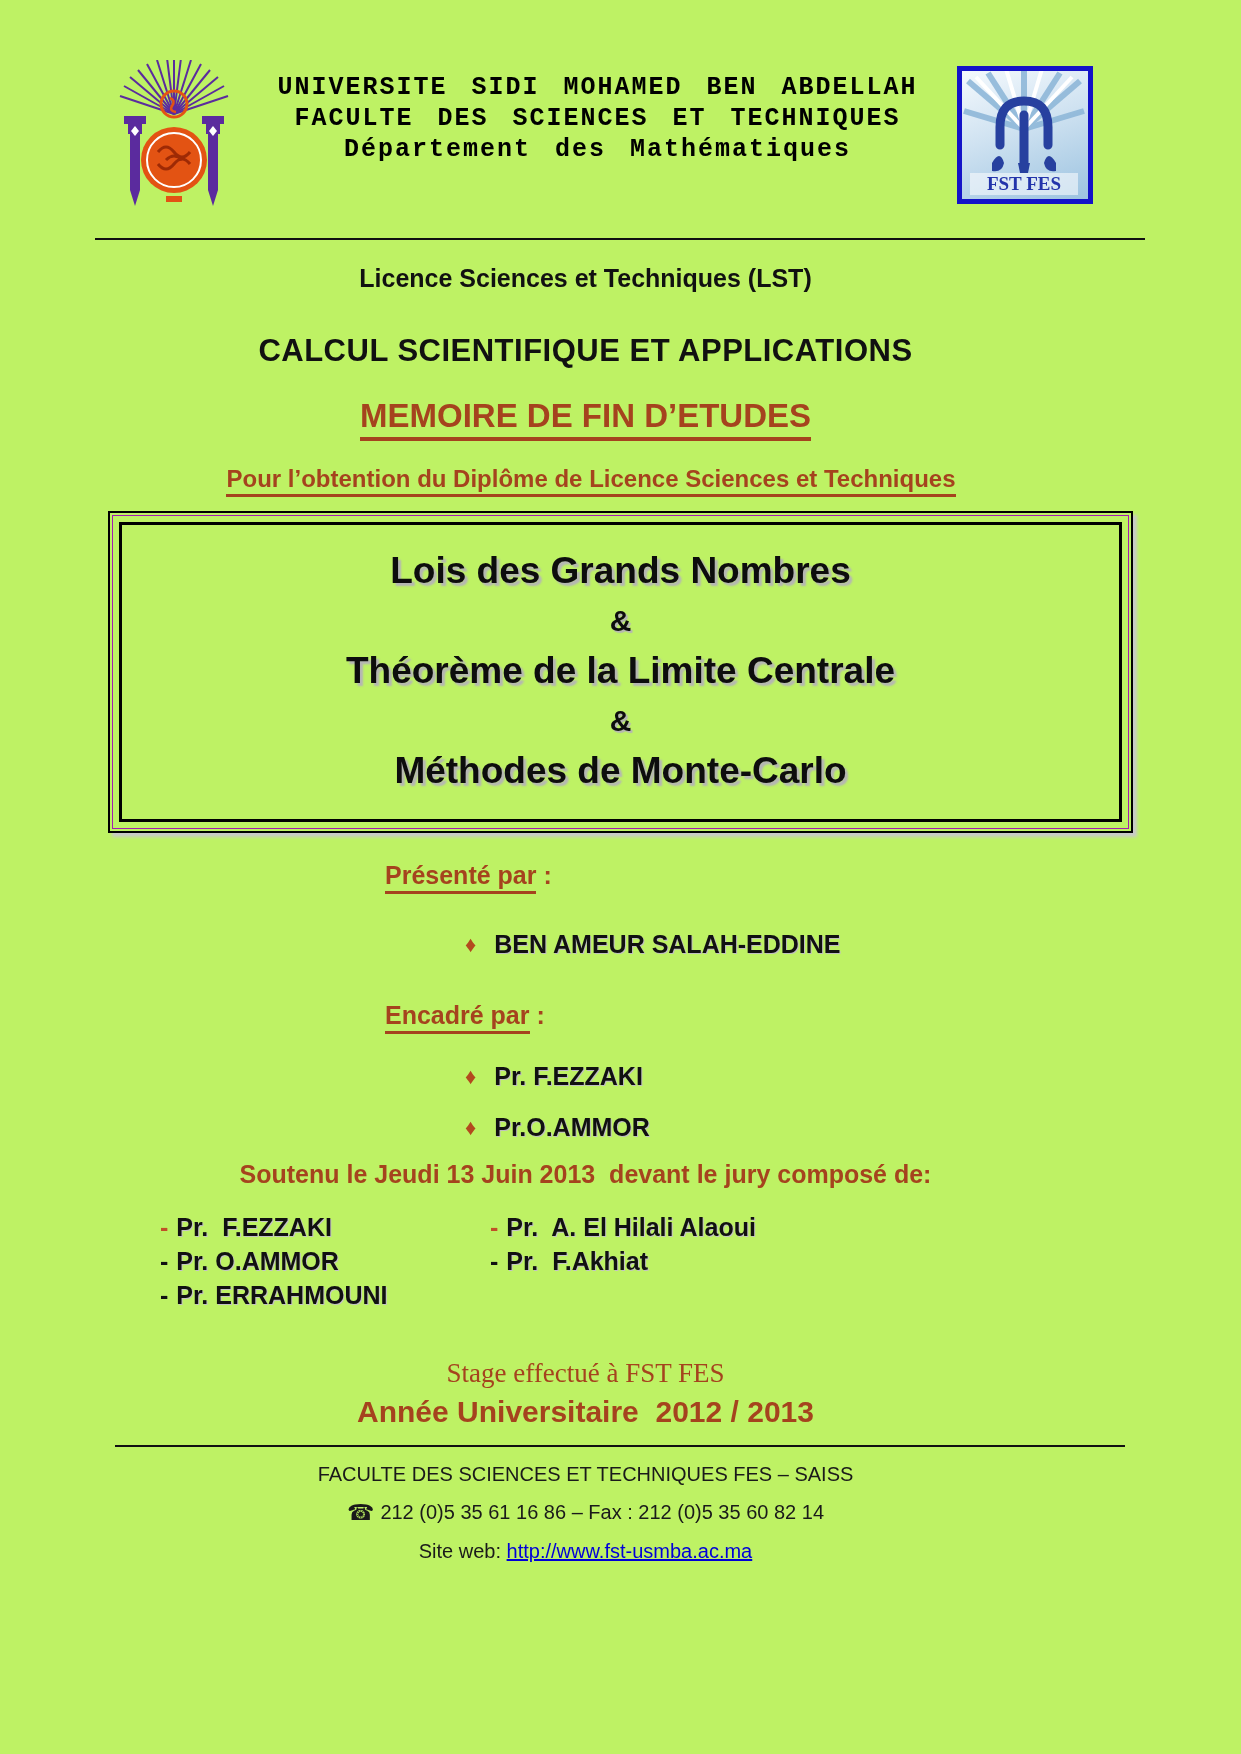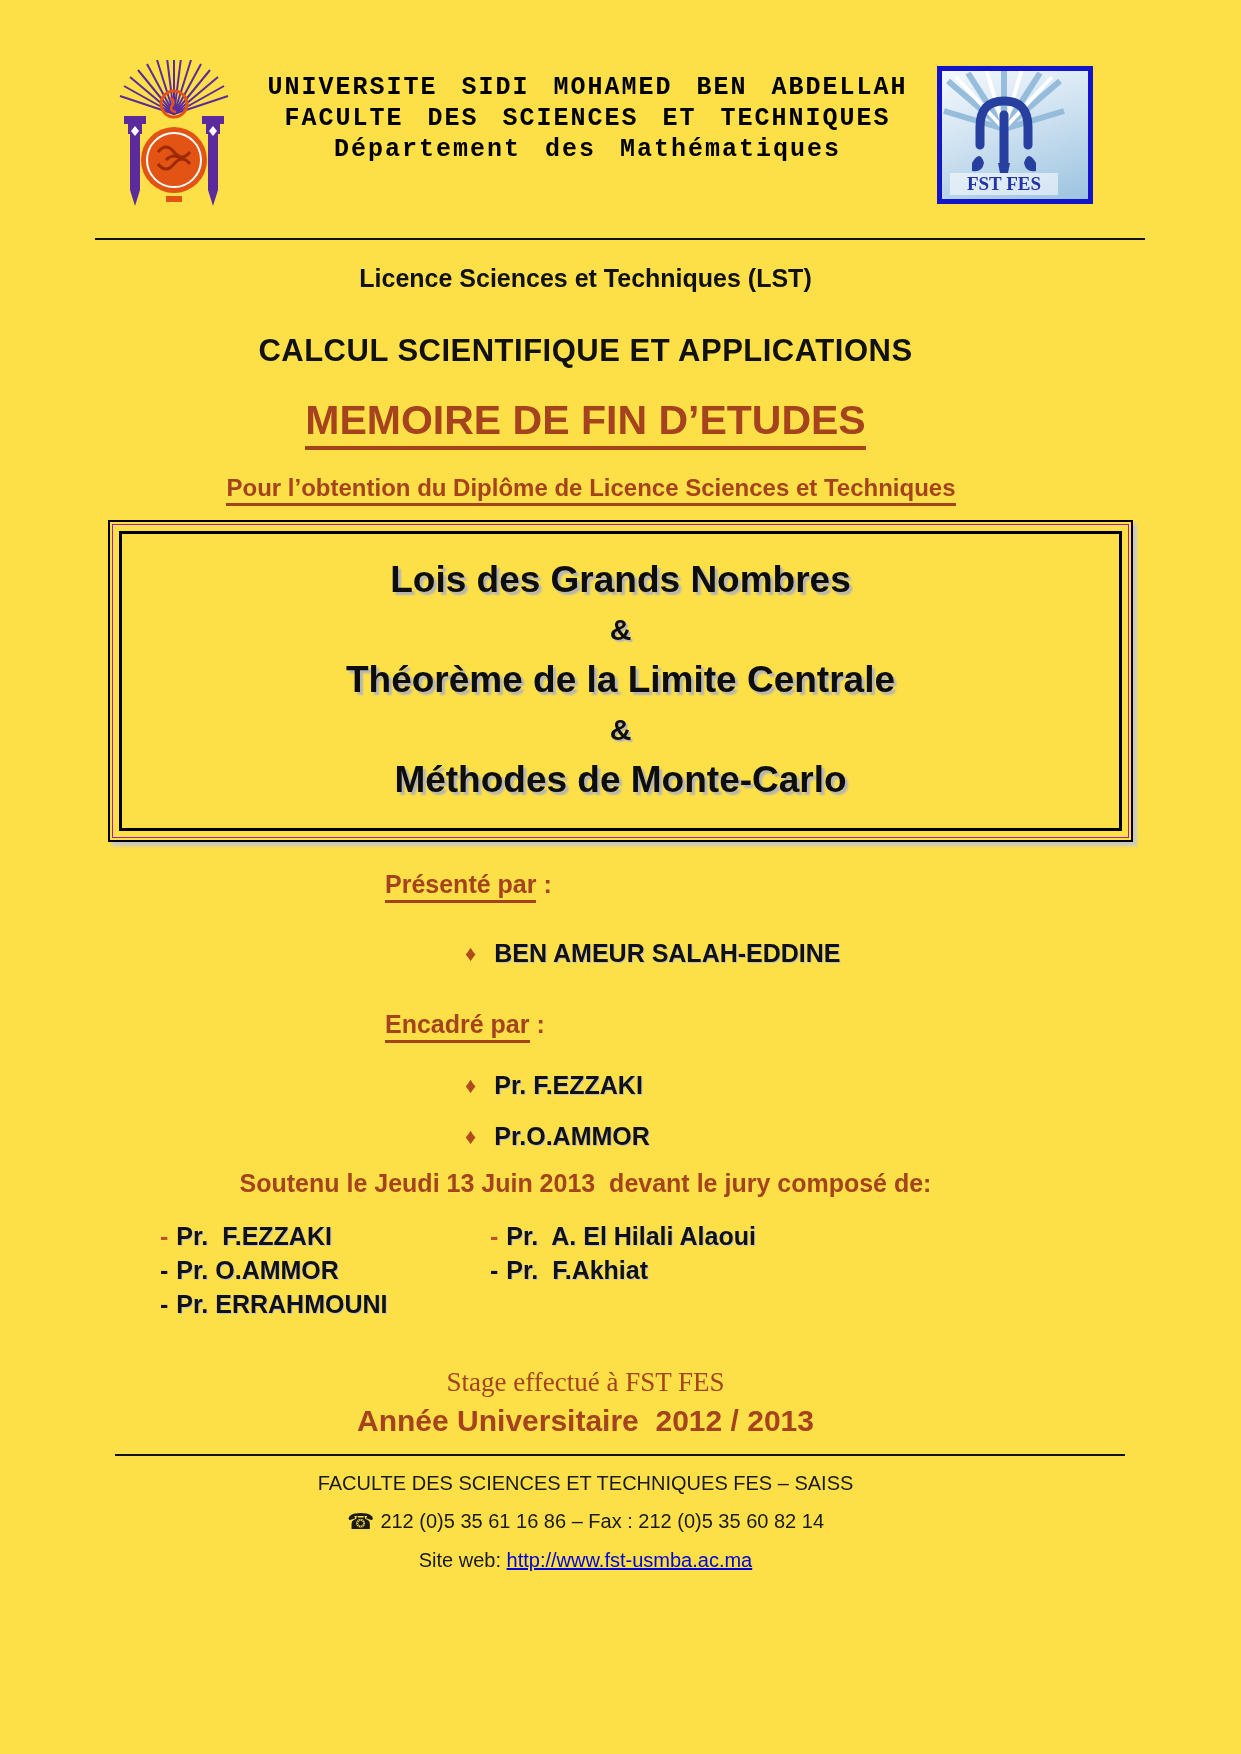--- a/index.html
+++ b/index.html
@@ -1,37 +1,37 @@
 <!DOCTYPE html>
 <html><head>
 <meta charset="utf-8">
 <style>
   html,body{margin:0;padding:0;background:#888;}
   .page{
-    position:relative;width:1241px;height:1754px;margin:0 auto;background:#fde047;
+    position:relative;width:1241px;height:1754px;margin:0 auto;background:#bef264;
     font-family:"Liberation Sans","DejaVu Sans",sans-serif;color:#161616;overflow:hidden;
   }
   
   .header{padding-top:60px;display:flex;align-items:flex-start;}
   .uni-logo{margin-left:110px;width:128px;height:148px;flex:0 0 auto;}
   .header-text{
     flex:1 1 auto;text-align:center;margin-top:12px;
     font-family:"Liberation Mono","DejaVu Sans Mono",monospace;
     font-weight:bold;font-size:25px;line-height:31px;letter-spacing:2px;word-spacing:7px;color:#000;
   }
-  .fst-logo{margin-right:148px;margin-top:6px;width:156px;height:138px;flex:0 0 auto;
+  .fst-logo{margin-right:148px;margin-top:6px;width:136px;height:138px;flex:0 0 auto;
     border:5px solid #1414c8;background:linear-gradient(160deg,#f4f9fd 0%,#cfe2f1 45%,#9cc3e0 100%);
     position:relative;box-sizing:border-box;}
   .fst-logo svg{position:absolute;left:0;top:0;}
   .rule1{margin:30px 96px 0 95px;border-top:2px solid #111;}
   
   .centercol{text-align:center;margin-right:70px;}
   .t-program{margin-top:24px;font-size:25px;font-weight:bold;color:#111;}
   .t-track{margin-top:40px;font-size:31px;font-weight:bold;color:#111;letter-spacing:.5px;}
-  .t-doc{margin-top:28px;font-size:41px;font-weight:bold;}
+  .t-doc{margin-top:28px;font-size:33px;font-weight:bold;}
   .t-doc span{color:#a5431e;border-bottom:4px solid #a5431e;padding-bottom:3px;}
   .t-purpose{margin-top:30px;font-size:24px;font-weight:bold;padding-left:11px;}
   .t-purpose span{color:#a5431e;border-bottom:3px solid #a5431e;padding-bottom:2px;}
   
   .box-outer{margin:18px 108px 0 108px;border:2px solid #000;padding:2px;box-shadow:4px 4px 3px #c9c9c9;}
   .box-mid{border:1px solid #a21caf;padding:6px;}
   .box-inner{border:3px solid #000;padding:20px 10px 22px 10px;text-align:center;}
   .sub-line{font-size:37px;font-weight:bold;line-height:52px;color:#0d0d0d;
             text-shadow:3px 3px 2px #b5b5b5;}
   .sub-amp{font-size:30px;font-weight:bold;line-height:48px;color:#0d0d0d;text-shadow:2px 2px 1px #b5b5b5;}

